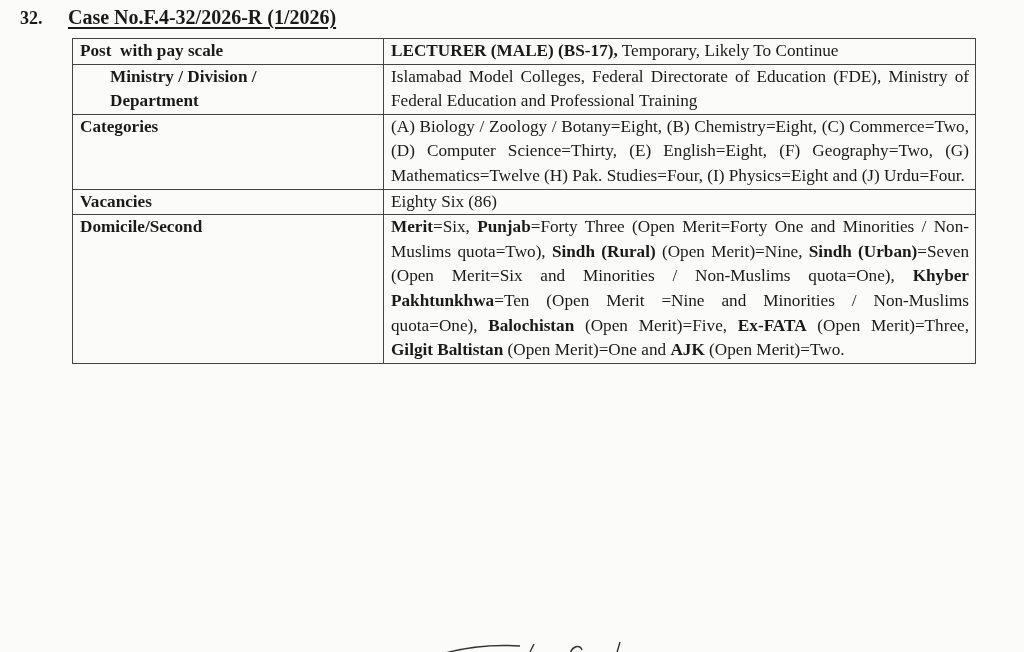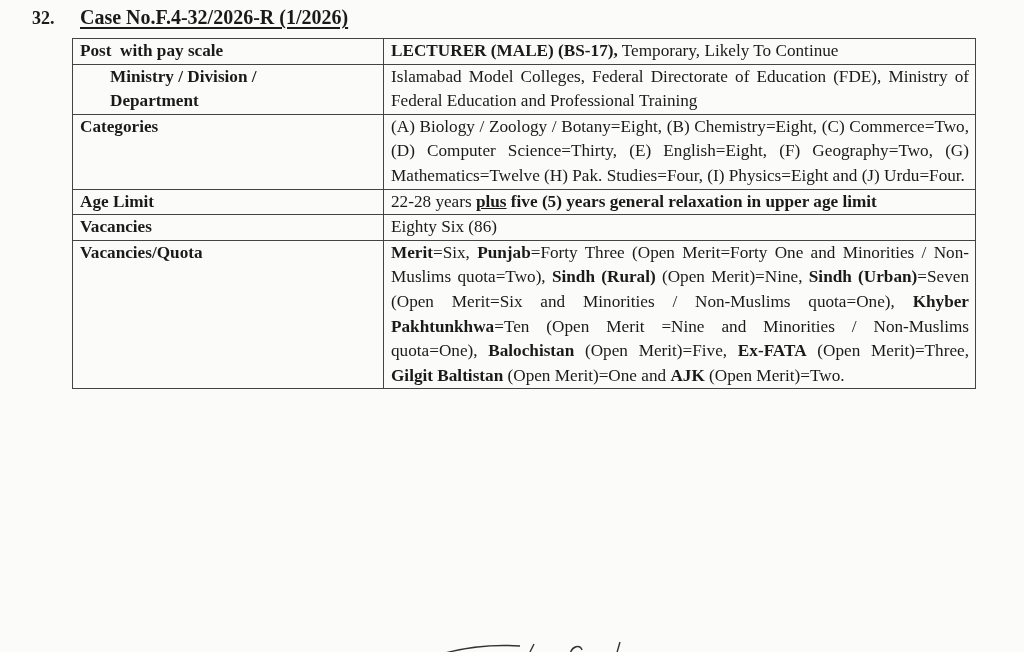--- a/index.html
+++ b/index.html
@@ -10,21 +10,21 @@
       height: 652px;
       overflow: hidden;
     }
     body {
       font-family: "Liberation Serif", "DejaVu Serif", serif;
       color: #1a1a1a;
       position: relative;
     }
     .case-heading {
       position: absolute;
-      left: 32px;
+      left: 20px;
       top: 6px;
       font-size: 20px;
       font-weight: bold;
       white-space: nowrap;
     }
     .case-heading .num {
       display: inline-block;
       width: 48px;
       font-size: 18px;
     }
@@ -80,29 +80,25 @@
   </tr>
   <tr>
     <td class="label" style="padding-right:40px;padding-left:37px;">Ministry / Division / Department</td>
     <td class="just">Islamabad Model Colleges, Federal Directorate of Education (FDE), Ministry of Federal Education and Professional Training</td>
   </tr>
   <tr>
     <td class="label">Categories</td>
     <td class="just">(A) Biology / Zoology / Botany=Eight, (B) Chemistry=Eight, (C) Commerce=Two, (D) Computer Science=Thirty, (E) English=Eight, (F) Geography=Two, (G) Mathematics=Twelve (H) Pak. Studies=Four, (I) Physics=Eight and (J) Urdu=Four.</td>
   </tr>
   <tr>
-    <td class="label">Age Limit</td>
-    <td style="white-space:nowrap;"><span style="white-space:pre;">22-28 years </span><span class="b u">plus</span><span class="b" style="white-space:pre;"> five (5) years general relaxation in upper age limit</span></td>
-  </tr>
-  <tr>
     <td class="label">Vacancies</td>
     <td>Eighty Six (86)</td>
   </tr>
   <tr>
-    <td class="label">Vacancies/Quota</td>
+    <td class="label">Domicile/Second</td>
     <td class="just" id="domicile-value"><span class="b">Merit</span><span>=Six, </span><span class="b">Punjab</span><span>=Forty Three (Open Merit=Forty One and Minorities / Non-Muslims quota=Two), </span><span class="b">Sindh (Rural)</span><span> (Open Merit)=Nine, </span><span class="b">Sindh (Urban)</span><span>=Seven (Open Merit=Six and Minorities / Non-Muslims quota=One), </span><span class="b">Khyber Pakhtunkhwa</span><span>=Ten (Open Merit =Nine and Minorities / Non-Muslims quota=One), </span><span class="b">Balochistan</span><span> (Open Merit)=Five, </span><span class="b">Ex-FATA</span><span> (Open Merit)=Three, </span><span class="b">Gilgit Baltistan</span><span> (Open Merit)=One and </span><span class="b">AJK</span><span> (Open Merit)=Two.</span></td>
   </tr>
 </tbody>
   </table>
 
 <svg class="signature" viewBox="0 0 220 20" xmlns="http://www.w3.org/2000/svg">
   <path d="M5 18 C 30 10, 60 6, 90 8 M 100 14 L 104 6 M 140 16 C 142 8, 150 6, 152 12 M 190 4 L 186 18" stroke="#333" stroke-width="1.4" fill="none"></path>
 </svg>
 
 </body></html>

